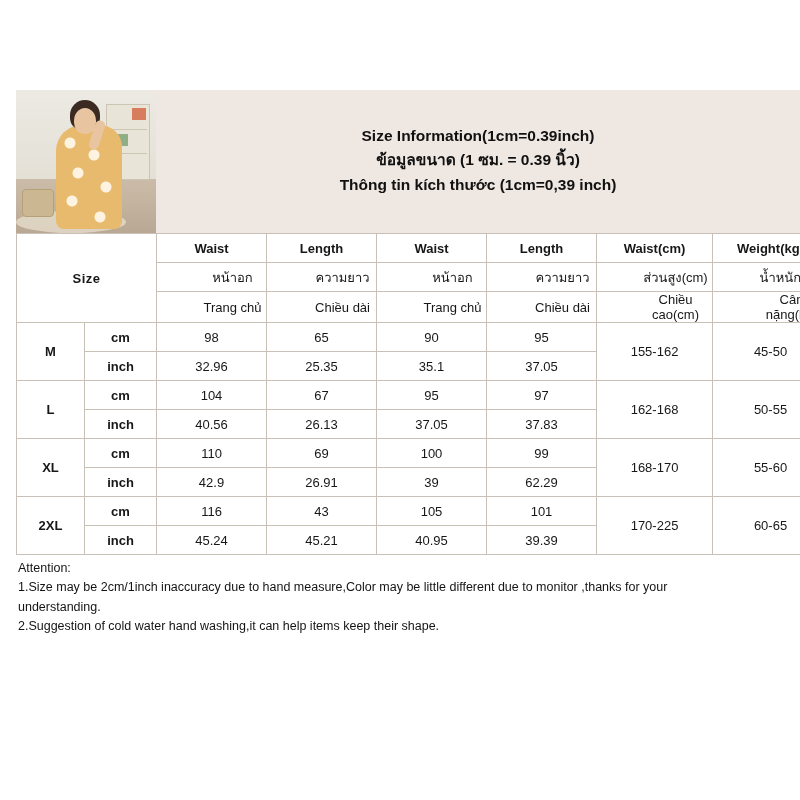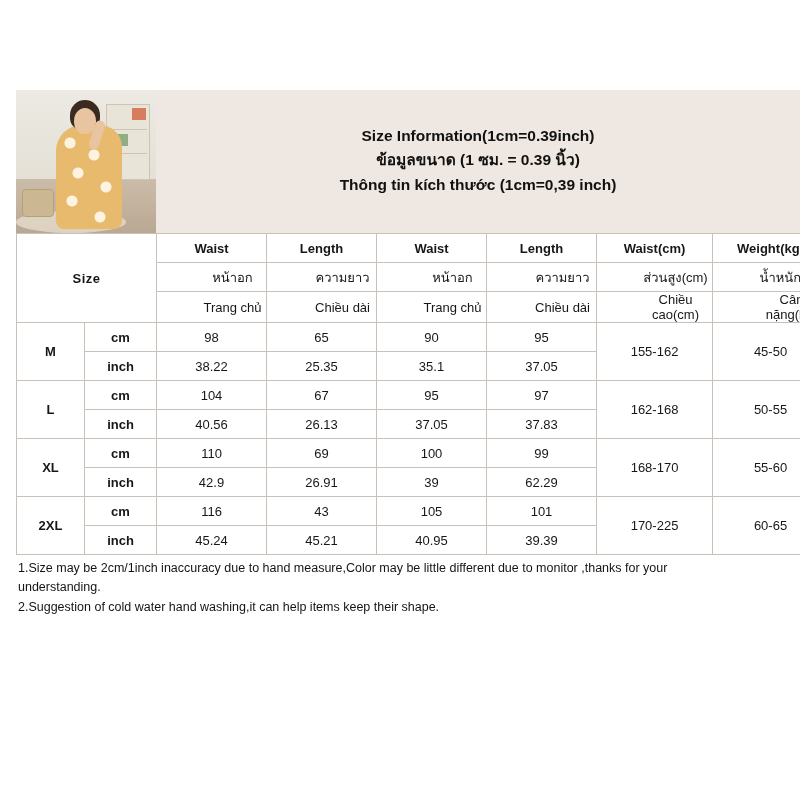--- a/index.html
+++ b/index.html
@@ -282,21 +282,21 @@
           <td class="unit-cell">cm</td>
           <td>98</td>
           <td>65</td>
           <td>90</td>
           <td>95</td>
           <td class="hw-cell" rowspan="2">155-162</td>
           <td class="hw-cell" rowspan="2">45-50</td>
         </tr>
         <tr>
           <td class="unit-cell">inch</td>
-          <td>38.22</td>
+          <td>32.96</td>
           <td>25.35</td>
           <td>35.1</td>
           <td>37.05</td>
         </tr>
 
         <tr>
           <td class="size-label" rowspan="2">L</td>
           <td class="unit-cell">cm</td>
           <td>104</td>
           <td>67</td>
@@ -345,19 +345,20 @@
           <td class="unit-cell">inch</td>
           <td>45.24</td>
           <td>45.21</td>
           <td>40.95</td>
           <td>39.39</td>
         </tr>
       </tbody>
     </table>
 
     <div class="attention">
+      <div>Attention:</div>
       <div>1.Size may be 2cm/1inch inaccuracy due to hand measure,Color may be little different due to monitor ,thanks for your</div>
       <div>understanding.</div>
       <div>2.Suggestion of cold water hand washing,it can help items keep their shape.</div>
     </div>
 
   </div>
 </div>
 
 </body></html>

